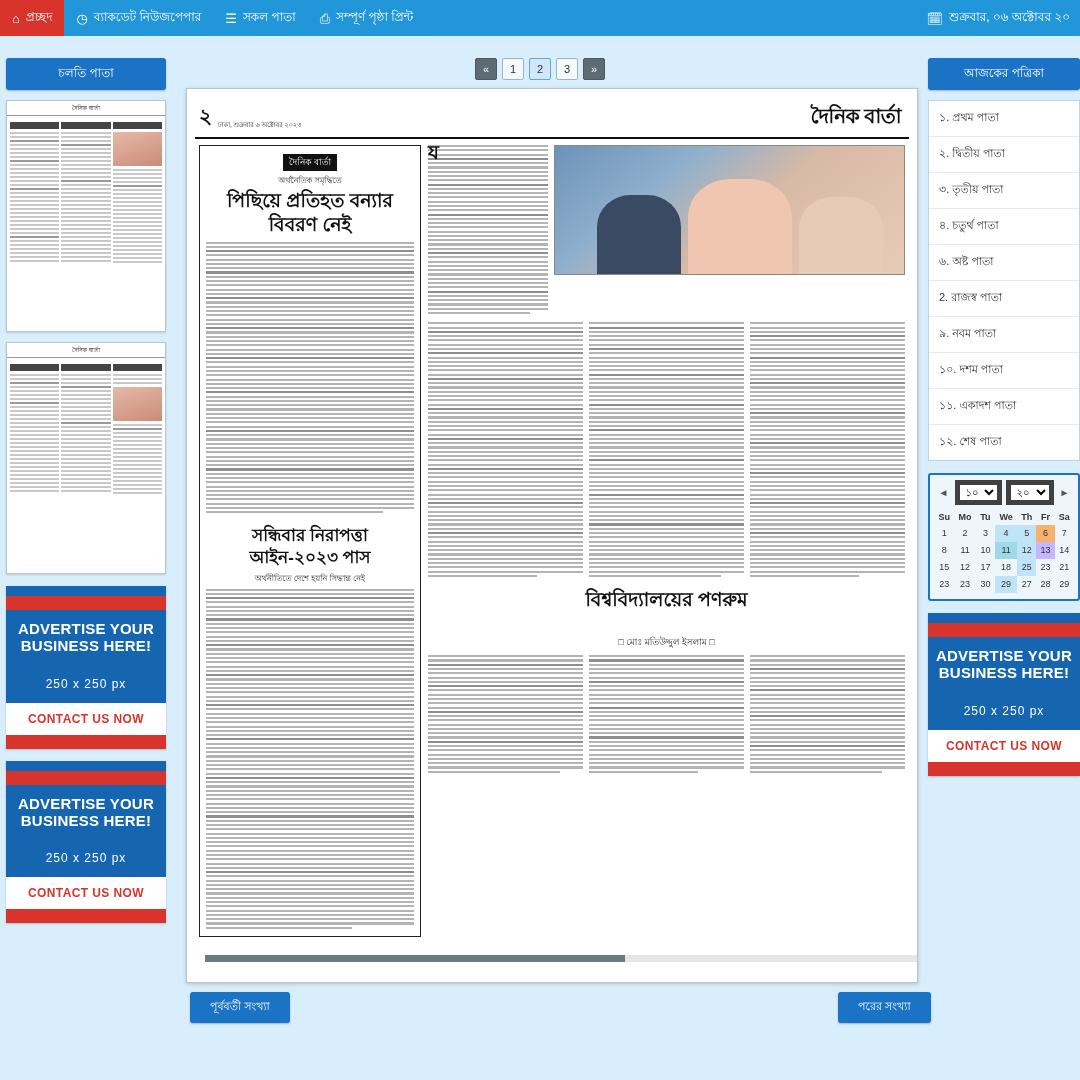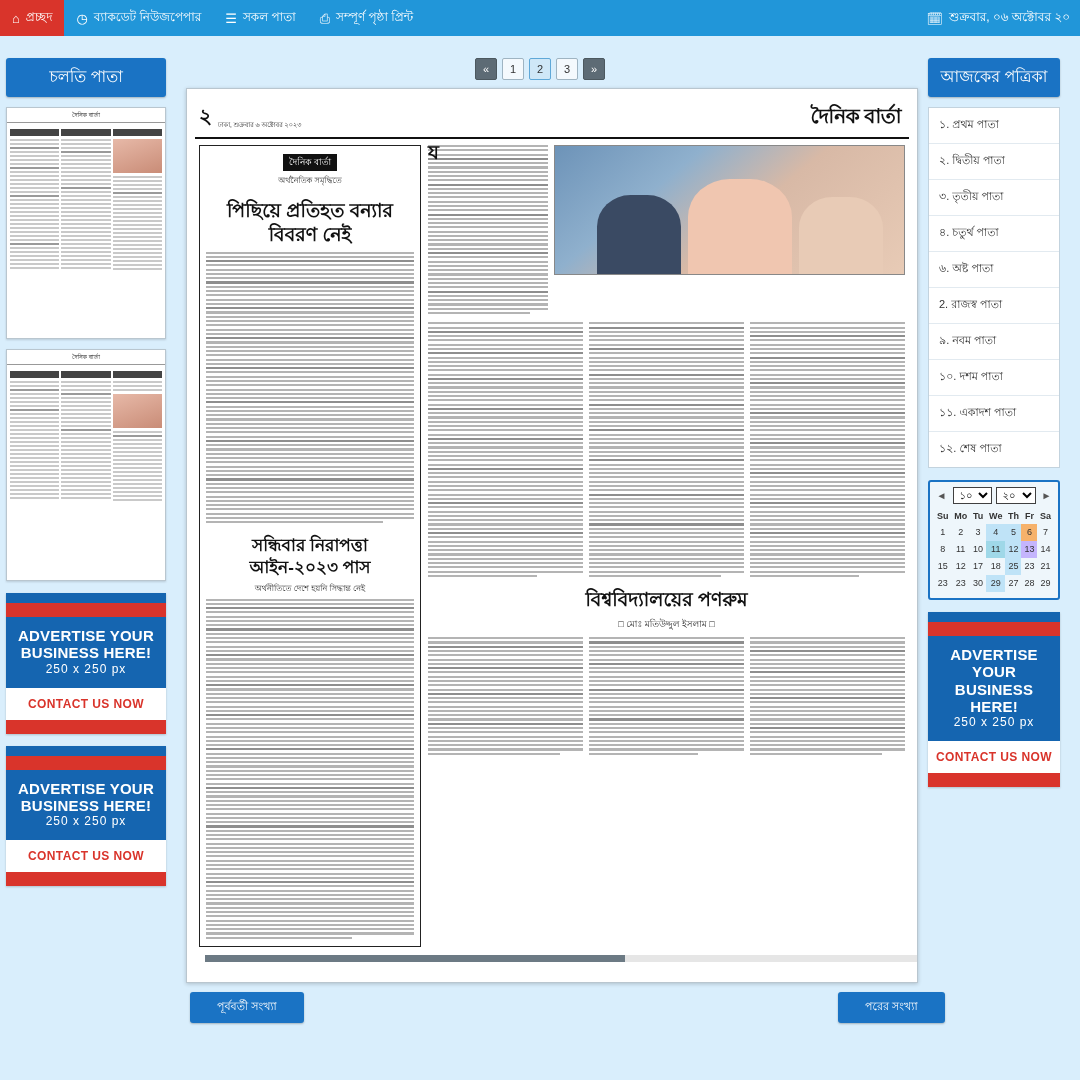--- a/index.html
+++ b/index.html
@@ -21,25 +21,25 @@
   .nav-item {
     display: flex; align-items: center; gap: 6px;
     padding: 0 12px; height: 36px; white-space: nowrap;
   }
   .nav-item.active { background: #d9342b; }
   .nav-ico { font-size: 13px; line-height: 1; }
   .nav-date { margin-left: auto; display: flex; align-items: center; gap: 6px; padding: 0 10px; }
 
   
   .left-col { position: absolute; left: 6px; top: 58px; width: 160px; }
-  .right-col { position: absolute; left: 928px; top: 58px; width: 132px; }
+  .right-col { position: absolute; left: 928px; top: 58px; width: 152px; }
 
   .panel-head {
     background: #1a73c4; color: #fff; text-align: center;
-    font-size: 16px; padding: 6px 4px; border-radius: 3px;
+    font-size: 12px; padding: 6px 4px; border-radius: 3px;
     box-shadow: 0 1px 2px rgba(0,0,0,.25);
   }
   .thumb {
     margin-top: 10px; background: #fff; border: 1px solid #b9c6cf;
     height: 232px; overflow: hidden; position: relative;
     box-shadow: 0 1px 2px rgba(0,0,0,.15);
   }
   .thumb .t-head { text-align: center; font-size: 6px; padding: 2px 0 1px; border-bottom: 1px solid #999; color:#222;}
   .thumb .t-body { display: flex; gap: 2px; padding: 3px; }
   .thumb .t-col { flex: 1; }
@@ -49,34 +49,34 @@
   .tbar { height: 7px; background: #444; margin: 3px 0; }
 
   
   .ad {
     margin-top: 12px; background: #1565b0; color: #fff; text-align: center;
     padding: 10px 6px 0; position: relative; overflow: hidden;
     box-shadow: 0 1px 2px rgba(0,0,0,.2);
   }
   .ad .ad-bar { height: 14px; background: #d9342b; margin: 0 -6px 10px; }
   .ad .ad-t1 { font-size: 15px; font-weight: bold; line-height: 1.15; letter-spacing: .2px; }
-  .ad .ad-t2 { font-size: 12px; margin-top: 0; letter-spacing: 1px; }
+  .ad .ad-t2 { font-size: 12px; margin-top: 22px; letter-spacing: 1px; }
   .ad .ad-foot { background: #fff; color: #d9342b; font-size: 12px; font-weight: bold;
                  margin: 12px -6px 0; padding: 9px 0; letter-spacing: .4px;}
   .ad .ad-bar2 { height: 14px; background: #d9342b; margin: 0 -6px; }
 
   
   .cal {
     margin-top: 12px; background: #eef6fb; border: 2px solid #1a73c4; border-radius: 3px;
     padding: 5px 4px 6px;
   }
   .cal-top { display: flex; align-items: center; justify-content: center; gap: 4px; font-size: 11px; }
   .cal-top .arrow { color: #555; font-size: 10px; padding: 0 2px; }
   .cal-sel {
-    font-size: 10px; border: 1px solid #404040; background: #fff; padding: 1px 2px;
+    font-size: 10px; border: 5px solid #404040; background: #fff; padding: 1px 2px;
     font-family: "Liberation Sans", sans-serif;
   }
   table.cal-grid { width: 100%; border-collapse: collapse; margin-top: 5px; }
   table.cal-grid th { font-size: 9px; color: #333; font-weight: bold; padding: 2px 0; }
   table.cal-grid td {
     font-size: 9px; text-align: center; padding: 3px 0; color: #333;
     border: 1px solid transparent;
   }
   td.cd-blue { background: #bfe3f7; }
   td.cd-orange { background: #f6b26b; }
@@ -105,27 +105,27 @@
   .p-meta { font-size: 6.5px; color: #222; margin-left: 6px; margin-bottom: 3px; }
   .p-logo { margin-left: auto; font-size: 20px; font-weight: bold; color: #111; letter-spacing: -.5px; }
 
   .p-body { display: flex; gap: 7px; padding: 6px 4px 0; }
   .p-left { width: 222px; border: 1px solid #222; padding: 5px 6px; }
   .p-right { flex: 1; }
 
   .badge { text-align: center; }
   .badge .bk { display: inline-block; background: #111; color: #fff; font-size: 9px; padding: 1px 6px; }
   .kicker { text-align: center; font-size: 8px; color: #333; margin: 3px 0 2px; }
-  .head1 { text-align: center; font-size: 19px; font-weight: bold; color: #111; line-height: 1.25; margin: 12px 0 5px; }
+  .head1 { text-align: center; font-size: 19px; font-weight: bold; color: #111; line-height: 1.25; margin: 2px 0 5px; }
   .head2 { text-align: center; font-size: 17px; font-weight: bold; color: #111; line-height: 1.3; margin: 12px 0 2px; }
   .byline { text-align: center; font-size: 8px; color: #333; margin-bottom: 4px; }
 
   .maintitle { text-align: center; font-size: 26px; font-weight: bold; color: #111; margin: 2px 0 3px; }
   .subauthor { text-align: center; font-size: 9px; color: #222; margin-bottom: 5px; }
-  .title3 { text-align: center; font-size: 19px; font-weight: bold; color: #111; margin: 6px 0 0; }
+  .title3 { text-align: center; font-size: 19px; font-weight: bold; color: #111; margin: 6px 0 18px; }
 
   .photo {
     height: 130px; background: linear-gradient(140deg,#6d93b8 0%,#8fb0cd 30%,#d8b9a6 55%,#e8cbb6 100%);
     border: 1px solid #888; position: relative; overflow: hidden;
   }
   .photo .f1, .photo .f2, .photo .f3 {
     position: absolute; bottom: 0; border-radius: 40% 40% 0 0;
   }
   .photo .f1 { left: 12%; width: 24%; height: 62%; background: #3a4a63; }
   .photo .f2 { left: 38%; width: 30%; height: 74%; background: #f0c6b0; }
@@ -138,21 +138,21 @@
   .tx.d { background: #8e8e8e; }
   .tx.s70 { width: 70%; }
   .tx.s85 { width: 85%; }
   .dropcap { float: left; font-size: 19px; font-weight: bold; line-height: .85; margin: 0 3px 0 0; color: #111; }
   .scrollbar { position: absolute; left: 10px; bottom: 4px; width: 712px; height: 7px; background: #e6e6e6; }
   .scrollbar .thumbx { width: 420px; height: 7px; background: #6c7a84; }
 
   
   .vbtn {
     position: absolute; background: #1a73c4; color: #fff; font-size: 11px;
-    padding: 6px 27px; border-radius: 3px; box-shadow: 0 1px 2px rgba(0,0,0,.25); text-align: right;
+    padding: 6px 20px; border-radius: 3px; box-shadow: 0 1px 2px rgba(0,0,0,.25); text-align: right;
   }
   .vbtn.prev { left: 190px; top: 992px; }
   .vbtn.next { left: 838px; top: 992px; }
 
   
   .plist { margin-top: 10px; background: #fff; border: 1px solid #c3d3de; }
   .plist div.pl-item {
     font-size: 11px; color: #333; padding: 8px 10px; border-bottom: 1px solid #e2eaf0;
   }
   .plist div.pl-item:last-child { border-bottom: none; }

